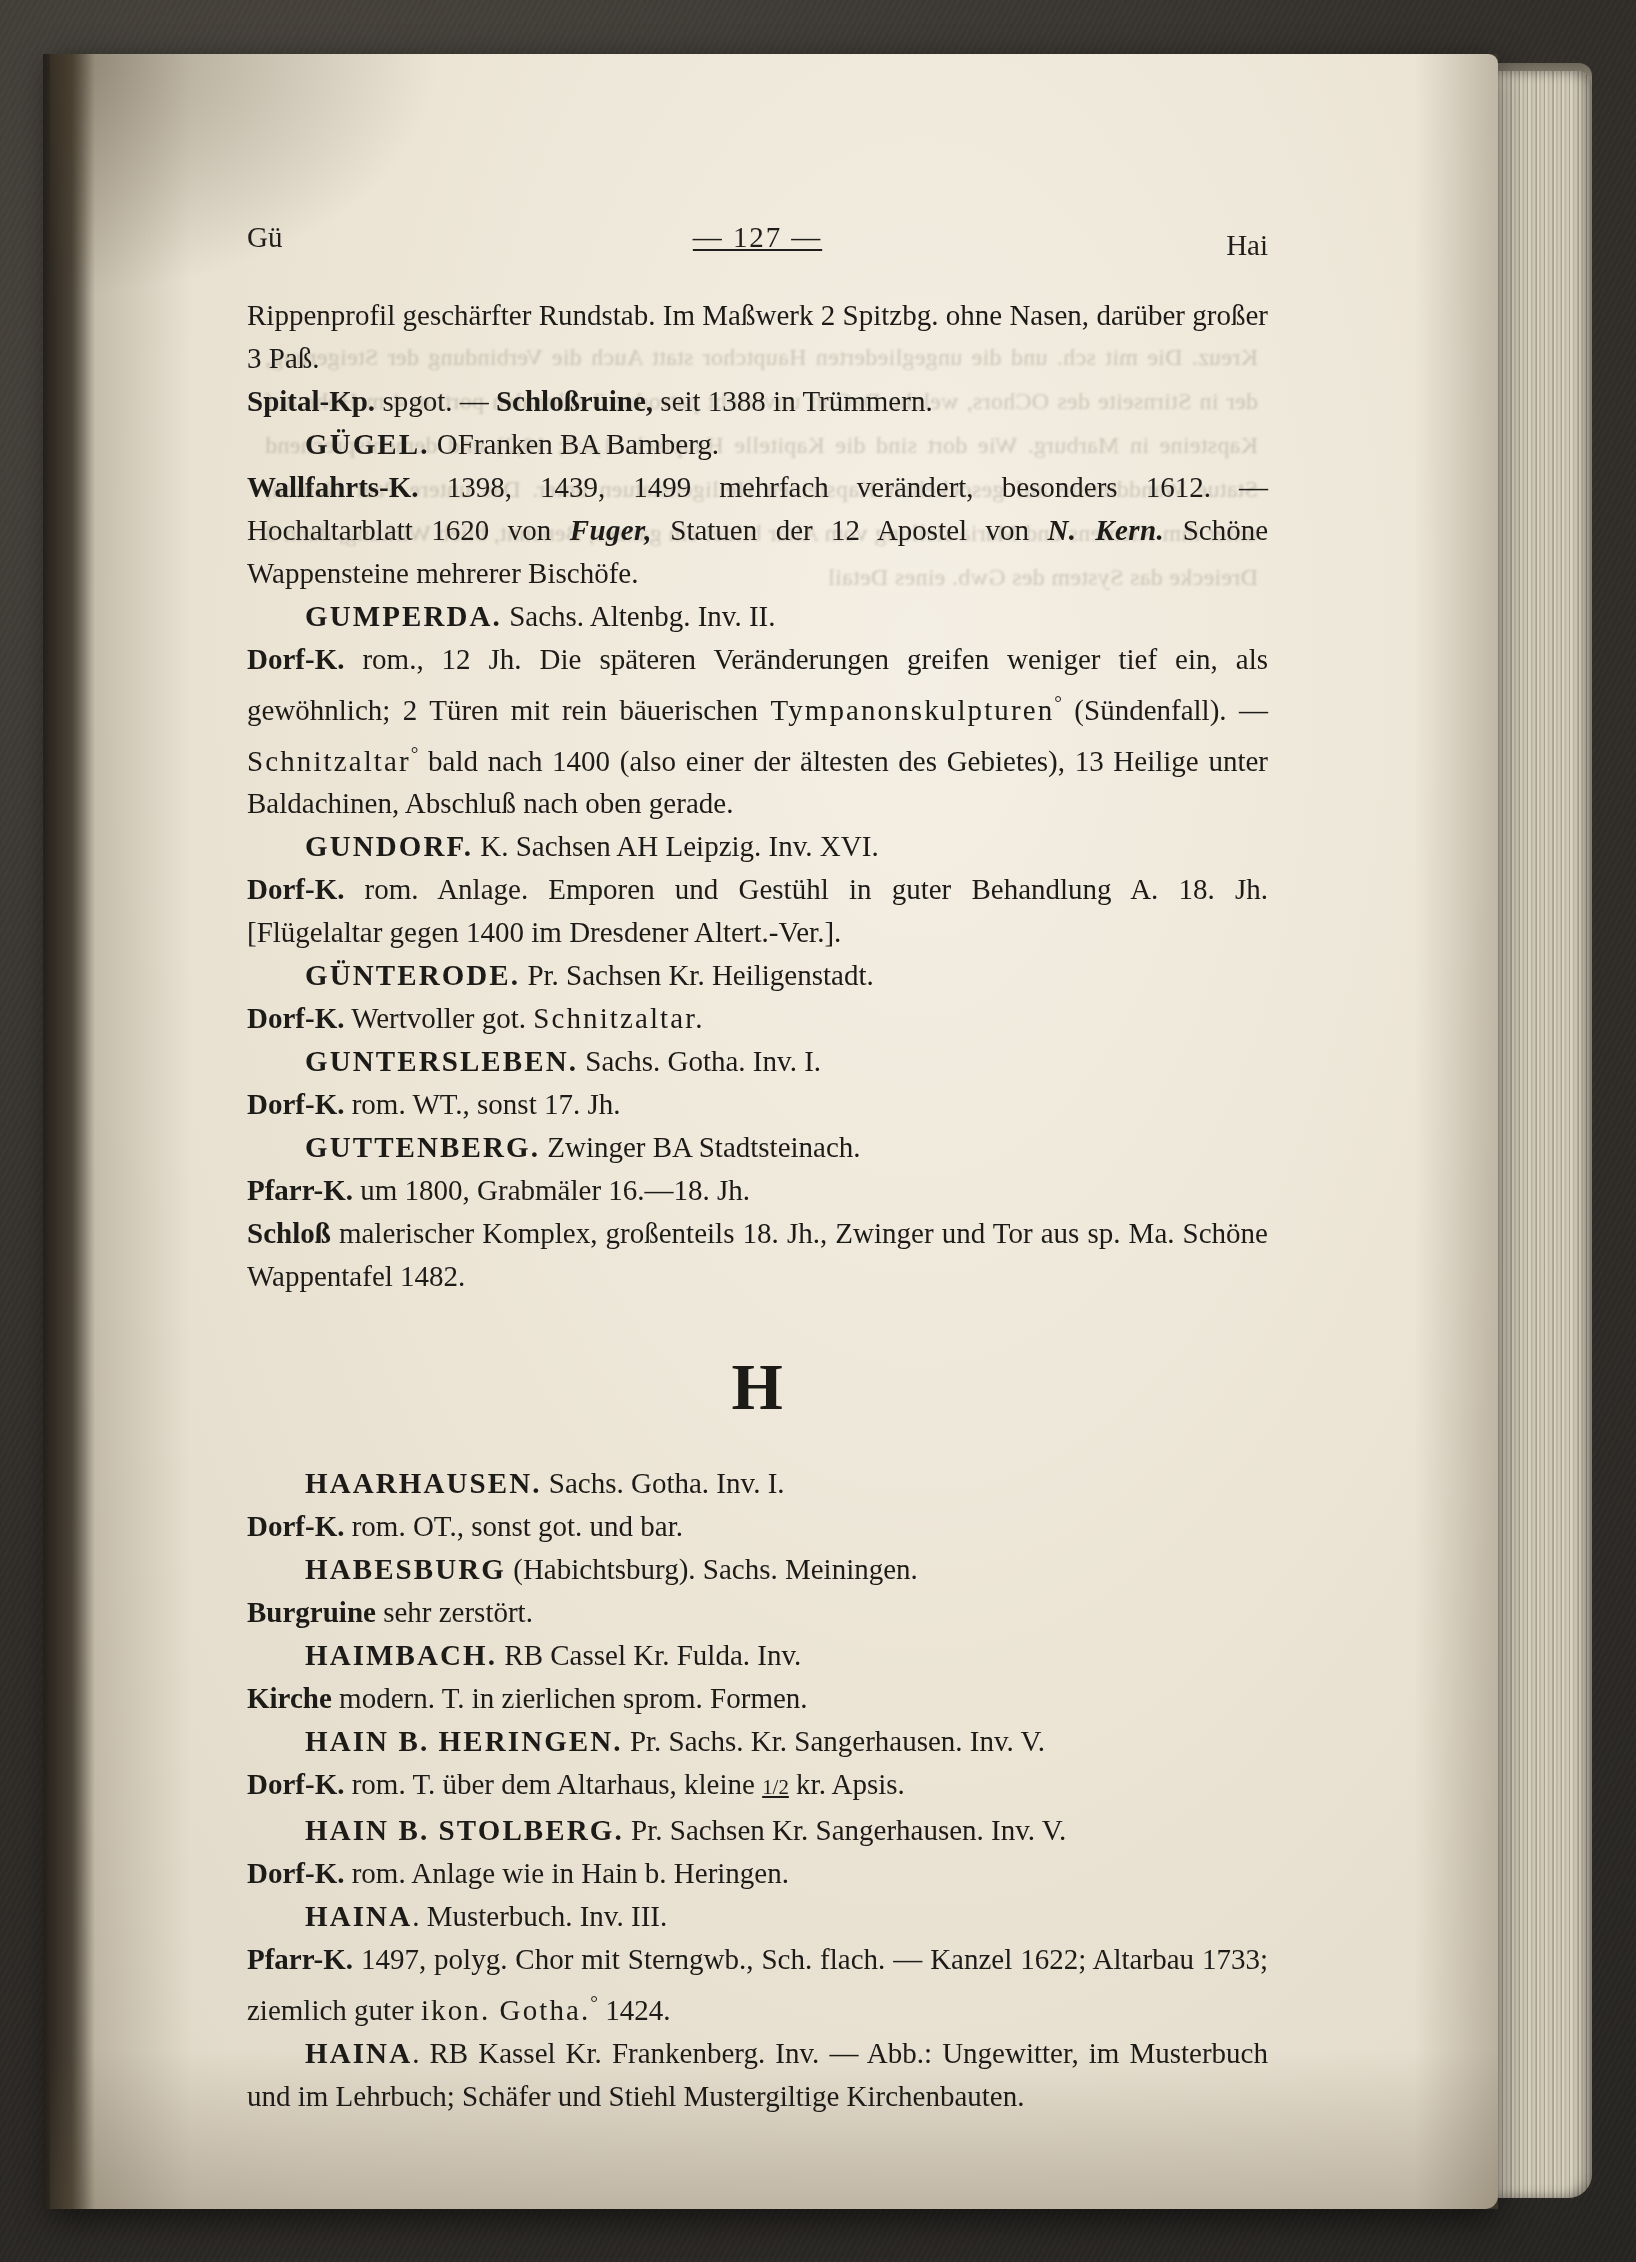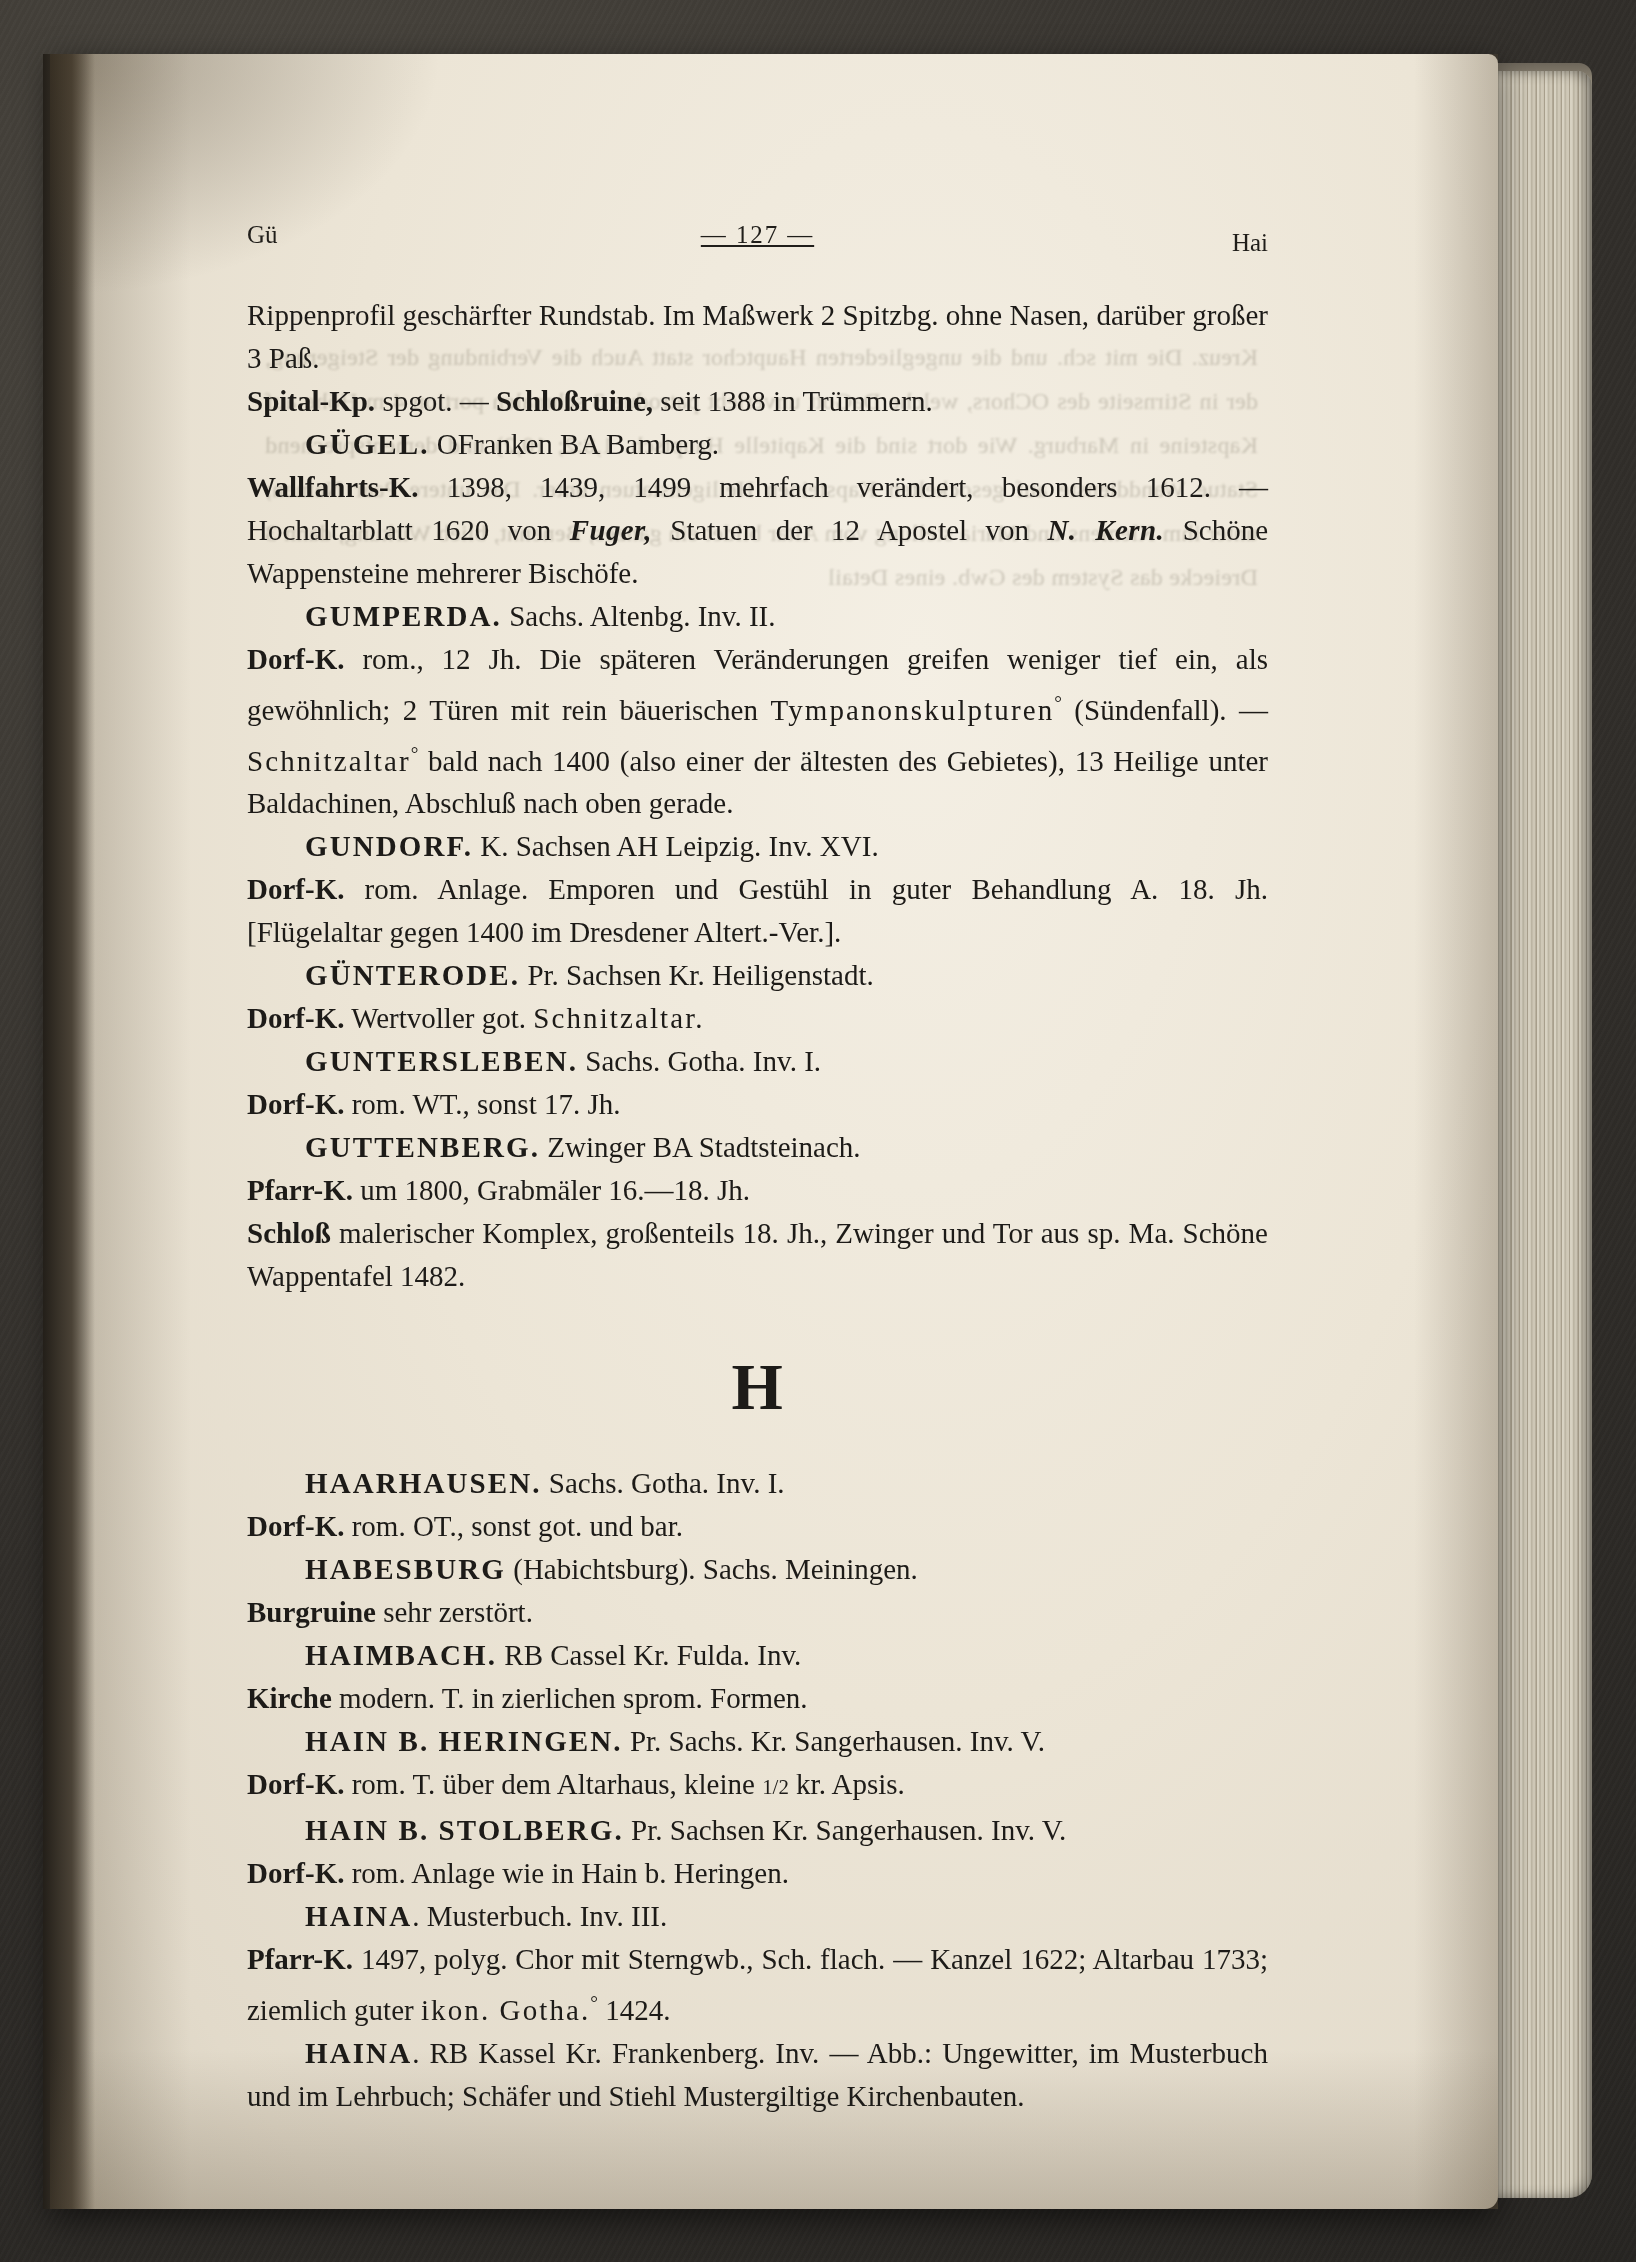--- a/index.html
+++ b/index.html
@@ -144,21 +144,21 @@
     position: absolute;
     left: 197px;
     top: 167px;
     width: 1021px;
     color: #1d1b18;
   }
 
   .running-head {
     position: relative;
     height: 49px;
-    font-size: 25px;
+    font-size: 29px;
     color: #201e1a;
     margin-bottom: 24px;
   }
   .running-head .rh-left {
     position: absolute; left: 0; top: 0;
   }
   .running-head .rh-center {
     position: absolute; left: 50%; top: 0;
     transform: translateX(-50%);
     letter-spacing: 1.9px;
@@ -186,21 +186,21 @@
   .it-name { font-style: italic; font-weight: bold; letter-spacing: 0.4px; }
 
   .section-letter {
     text-align: center;
     font-size: 66px;
     font-weight: bold;
     margin: 51px 0 37px 0;
     letter-spacing: 0.9px;
   }
 
-  .frac { font-size: .72em; }
+  .frac { font-size: .72em; text-decoration: underline; }
 
   
   .deg { font-size: .66em; vertical-align: .55em; }
 </style>
 </head>
 <body>
 
 <div class="backdrop"></div>
 
 <div class="book">

